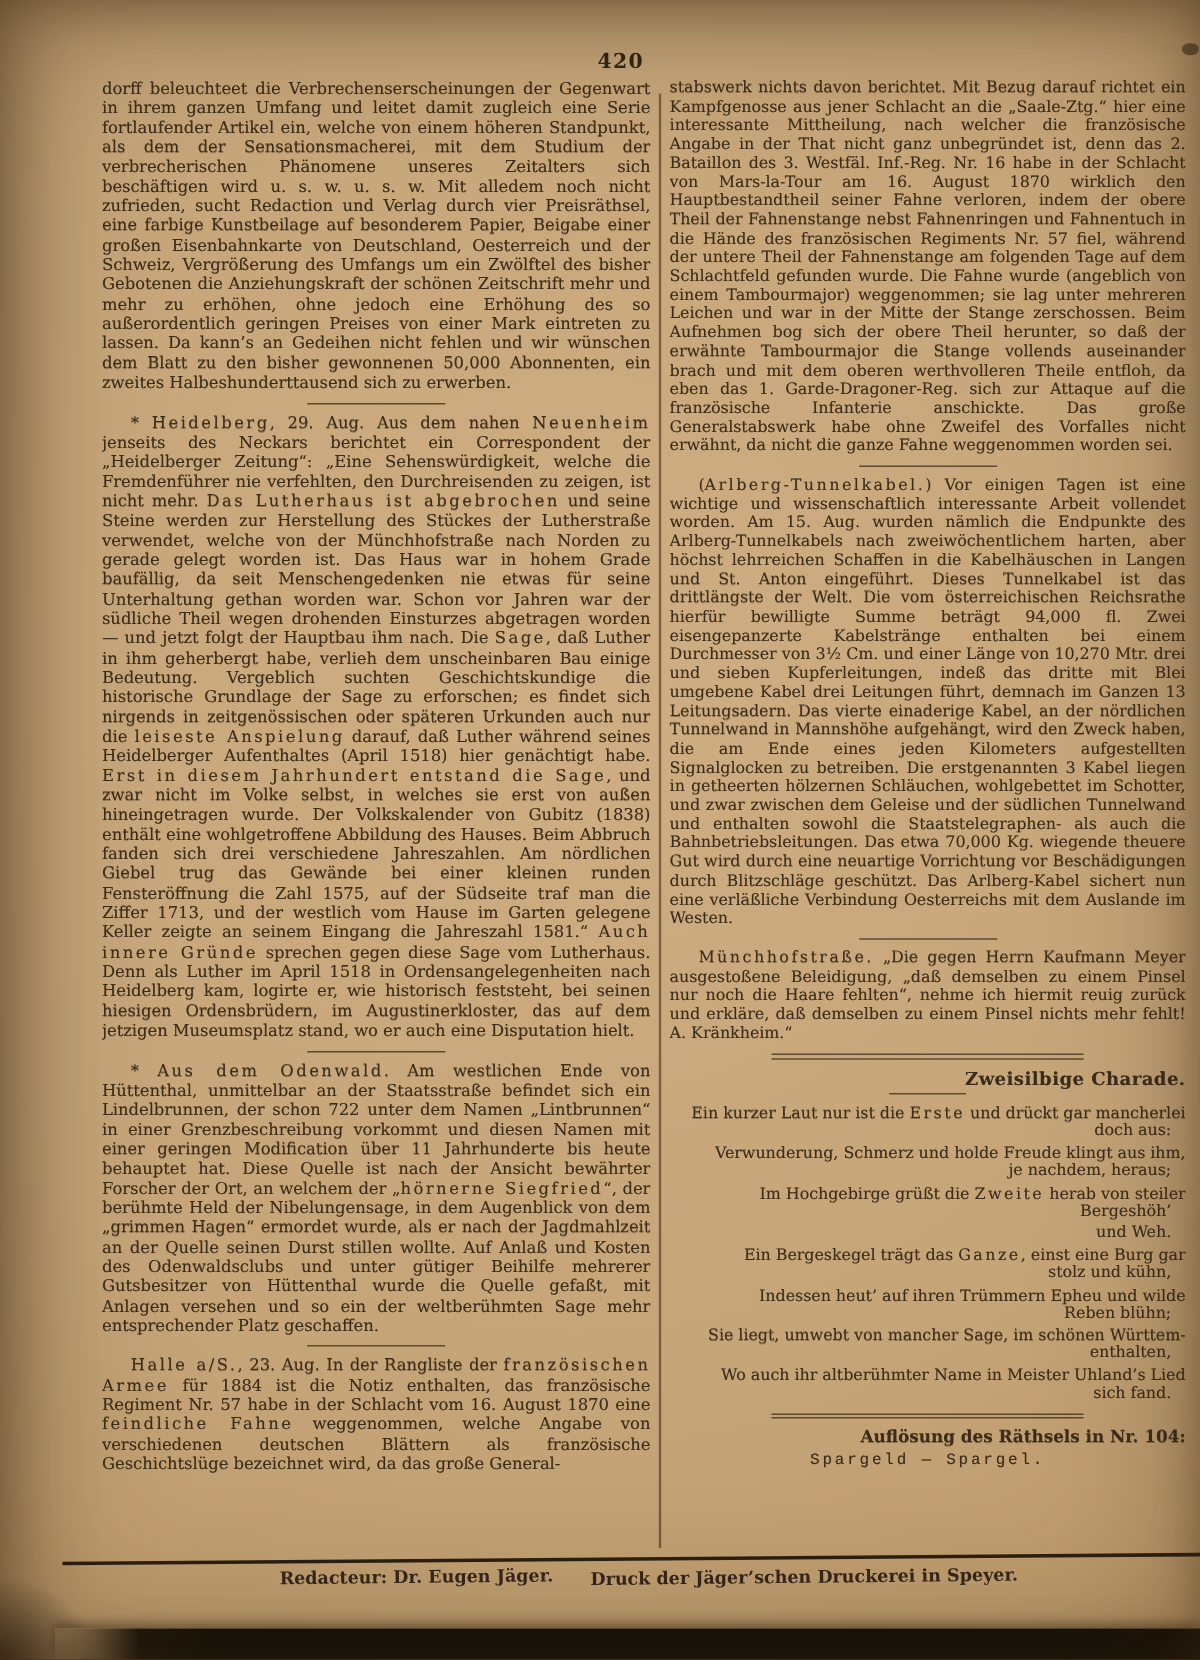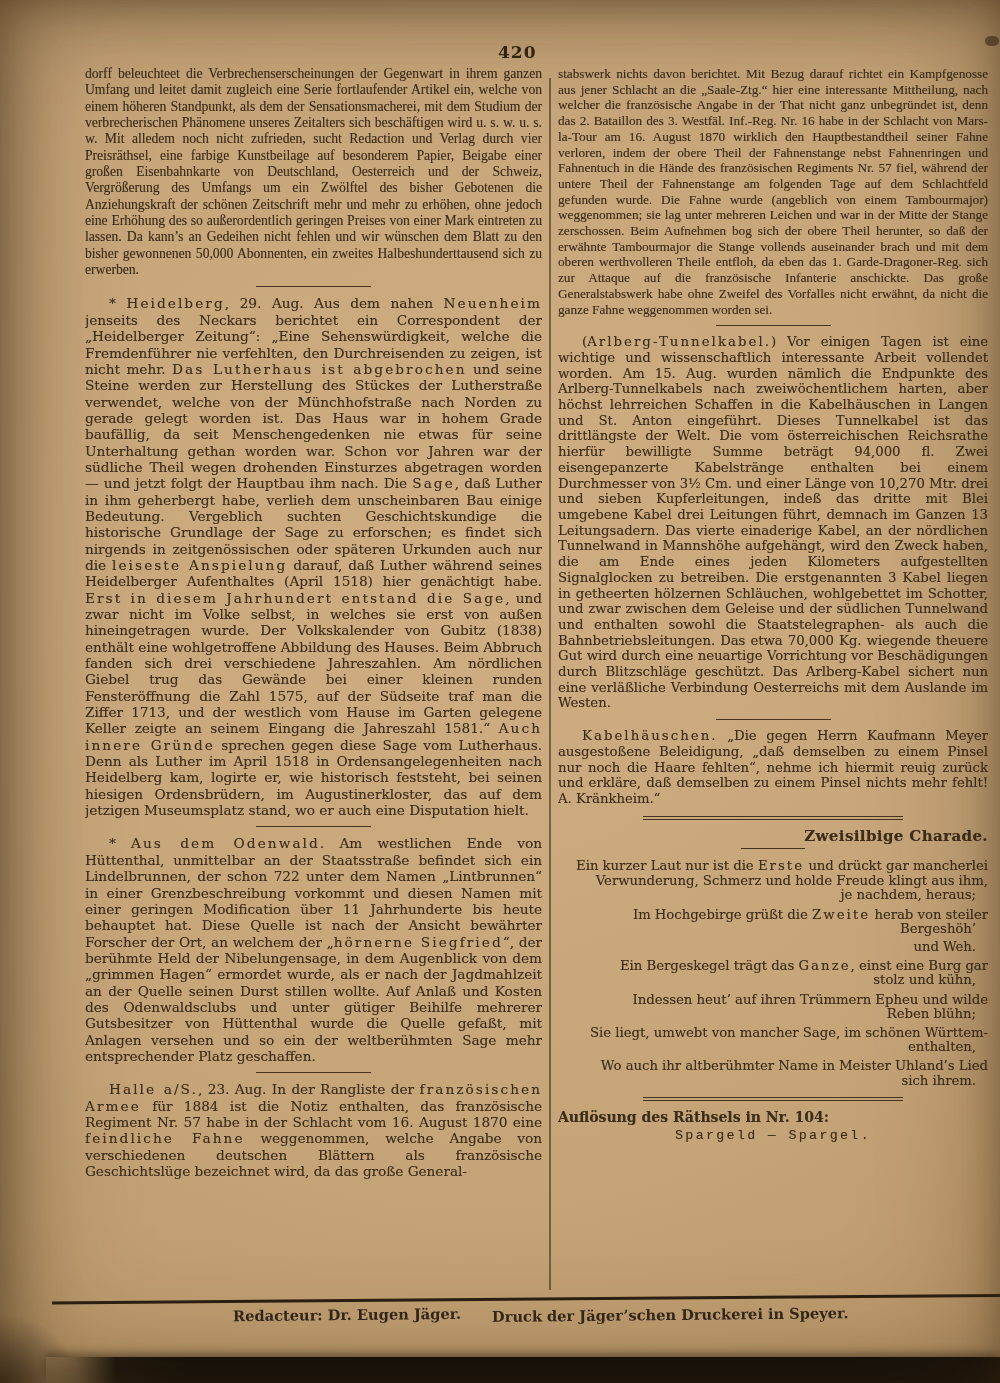--- a/index.html
+++ b/index.html
@@ -24,29 +24,29 @@
     position:absolute;top:42px;left:498px;width:60px;
     font-weight:700;font-size:17px;color:#332614;letter-spacing:1px;
   }
   .col{
     position:absolute;top:66px;text-align:justify;color:#3c2d1a;
     text-shadow:0.2px 0.2px 0 rgba(58,43,24,.4);
   }
   .col-left{left:85px;width:457px;font-size:13.6px;line-height:16.35px;height:1232px;overflow:hidden;}
   .col-right{left:558px;width:430px;font-size:13.2px;line-height:15.7px;height:1232px;overflow:hidden;}
   p.article{margin:0;text-indent:24px;}
-  p.noindent{text-indent:0;font-family:Liberation Serif, serif;}
+  p.noindent{text-indent:0;}
   .sp{letter-spacing:2.1px;}
   hr.rule{border:0;border-top:1.6px solid #45331d;width:115px;margin:8px auto;}
   hr.rule-dbl{border:0;border-top:1.3px solid #45331d;border-bottom:1.3px solid #45331d;height:2.6px;width:260px;margin:9px auto;background:transparent;}
   hr.rule-sm{border:0;border-top:1.2px solid #45331d;width:64px;margin:3px auto 9px;}
   .charade-title{text-align:right;font-weight:700;font-size:15px;margin-top:5px;letter-spacing:.4px;}
   .v-main{text-align:right;line-height:15.2px;}
   .v-over{text-align:right;padding-right:12px;line-height:14.2px;margin-bottom:4px;}
-  .sol-title{text-align:left;font-weight:700;font-size:14px;margin-top:3px;}
+  .sol-title{text-align:right;font-weight:700;font-size:14px;margin-top:3px;}
   .sol-answer{text-align:center;letter-spacing:2.4px;margin-top:2px;font-family:Liberation Mono, monospace;}
   .divider{position:absolute;left:549px;top:78px;width:1.6px;height:1212px;background:rgba(52,39,20,.55);}
   .footer-rule{
     position:absolute;left:52px;top:1294px;width:948px;height:2.6px;background:#2a1f11;
     transform:rotate(-0.45deg);transform-origin:right center;
   }
   .footer-text{
     position:absolute;top:1306px;color:#33261a;font-size:14.6px;font-weight:700;
     transform:rotate(-0.6deg);white-space:nowrap;
   }
@@ -83,40 +83,41 @@
     <p class="article"><span class="sp">Halle a/S.</span><span>, 23. Aug. In der Rangliste der </span><span class="sp">französischen Armee</span><span> für 1884 ist die Notiz enthalten, das französische Regiment Nr. 57 habe in der Schlacht vom 16. August 1870 eine </span><span class="sp">feindliche Fahne</span><span> weggenommen, welche Angabe von verschiedenen deutschen Blättern als französische Geschichtslüge bezeichnet wird, da das große General-</span></p>
   </div>
 
   <div class="divider"></div>
 
   <div class="col col-right">
     <p class="article noindent"><span>stabswerk nichts davon berichtet. Mit Bezug darauf richtet ein Kampfgenosse aus jener Schlacht an die „Saale-Ztg.“ hier eine interessante Mittheilung, nach welcher die französische Angabe in der That nicht ganz unbegründet ist, denn das 2. Bataillon des 3. Westfäl. Inf.-Reg. Nr. 16 habe in der Schlacht von Mars-la-Tour am 16. August 1870 wirklich den Hauptbestandtheil seiner Fahne verloren, indem der obere Theil der Fahnenstange nebst Fahnenringen und Fahnentuch in die Hände des französischen Regiments Nr. 57 fiel, während der untere Theil der Fahnenstange am folgenden Tage auf dem Schlachtfeld gefunden wurde. Die Fahne wurde (angeblich von einem Tambourmajor) weggenommen; sie lag unter mehreren Leichen und war in der Mitte der Stange zerschossen. Beim Aufnehmen bog sich der obere Theil herunter, so daß der erwähnte Tambourmajor die Stange vollends auseinander brach und mit dem oberen werthvolleren Theile entfloh, da eben das 1. Garde-Dragoner-Reg. sich zur Attaque auf die französische Infanterie anschickte. Das große Generalstabswerk habe ohne Zweifel des Vorfalles nicht erwähnt, da nicht die ganze Fahne weggenommen worden sei.</span></p>
     <hr class="rule">
     <p class="article"><span>(</span><span class="sp">Arlberg-Tunnelkabel.</span><span>) Vor einigen Tagen ist eine wichtige und wissenschaftlich interessante Arbeit vollendet worden. Am 15. Aug. wurden nämlich die Endpunkte des Arlberg-Tunnelkabels nach zweiwöchentlichem harten, aber höchst lehrreichen Schaffen in die Kabelhäuschen in Langen und St. Anton eingeführt. Dieses Tunnelkabel ist das drittlängste der Welt. Die vom österreichischen Reichsrathe hierfür bewilligte Summe beträgt 94,000 fl. Zwei eisengepanzerte Kabelstränge enthalten bei einem Durchmesser von 3½ Cm. und einer Länge von 10,270 Mtr. drei und sieben Kupferleitungen, indeß das dritte mit Blei umgebene Kabel drei Leitungen führt, demnach im Ganzen 13 Leitungsadern. Das vierte einaderige Kabel, an der nördlichen Tunnelwand in Mannshöhe aufgehängt, wird den Zweck haben, die am Ende eines jeden Kilometers aufgestellten Signalglocken zu betreiben. Die erstgenannten 3 Kabel liegen in getheerten hölzernen Schläuchen, wohlgebettet im Schotter, und zwar zwischen dem Geleise und der südlichen Tunnelwand und enthalten sowohl die Staatstelegraphen- als auch die Bahnbetriebsleitungen. Das etwa 70,000 Kg. wiegende theuere Gut wird durch eine neuartige Vorrichtung vor Beschädigungen durch Blitzschläge geschützt. Das Arlberg-Kabel sichert nun eine verläßliche Verbindung Oesterreichs mit dem Auslande im Westen.</span></p>
     <hr class="rule">
-    <p class="article"><span class="sp">Kabelhäuschen.</span><span> „Die gegen Herrn Kaufmann Meyer ausgestoßene Beleidigung, „daß demselben zu einem Pinsel nur noch die Haare fehlten“, nehme ich hiermit reuig zurück und erkläre, daß demselben zu einem Pinsel nichts mehr fehlt! A. Kränkheim.“</span></p>
+    <p class="article"><span class="sp">Münchhofstraße.</span><span> „Die gegen Herrn Kaufmann Meyer ausgestoßene Beleidigung, „daß demselben zu einem Pinsel nur noch die Haare fehlten“, nehme ich hiermit reuig zurück und erkläre, daß demselben zu einem Pinsel nichts mehr fehlt! A. Kränkheim.“</span></p>
     <hr class="rule-dbl">
 
     <div class="charade">
       <div class="charade-title">Zweisilbige Charade.</div>
       <hr class="rule-sm">
       <div class="v-main"><span>Ein kurzer Laut nur ist die </span><span class="sp">Erste</span><span> und drückt gar mancherlei</span></div>
+      <div class="v-over">doch aus:</div>
       <div class="v-main"><span>Verwunderung, Schmerz und holde Freude klingt aus ihm,</span></div>
       <div class="v-over">je nachdem, heraus;</div>
       <div class="v-main"><span>Im Hochgebirge grüßt die </span><span class="sp">Zweite</span><span> herab von steiler</span></div>
       <div class="v-over">Bergeshöh’</div>
       <div class="v-over">und Weh.</div>
       <div class="v-main"><span>Ein Bergeskegel trägt das </span><span class="sp">Ganze</span><span>, einst eine Burg gar</span></div>
       <div class="v-over">stolz und kühn,</div>
       <div class="v-main"><span>Indessen heut’ auf ihren Trümmern Epheu und wilde</span></div>
       <div class="v-over">Reben blühn;</div>
       <div class="v-main"><span>Sie liegt, umwebt von mancher Sage, im schönen Württem-</span></div>
       <div class="v-over">enthalten,</div>
       <div class="v-main"><span>Wo auch ihr altberühmter Name in Meister Uhland’s Lied</span></div>
-      <div class="v-over">sich ihrem.</div>
+      <div class="v-over">sich fand.</div>
     </div>
 
     <hr class="rule-dbl">
     <div class="sol-title">Auflösung des Räthsels in Nr. 104:</div>
     <div class="sol-answer">Spargeld — Spargel.</div>
   </div>
 
   <div class="footer-rule"></div>
   <div class="footer-text footer-redacteur">Redacteur: Dr. Eugen Jäger.</div>
   <div class="footer-text footer-druck">Druck der Jäger’schen Druckerei in Speyer.</div>

